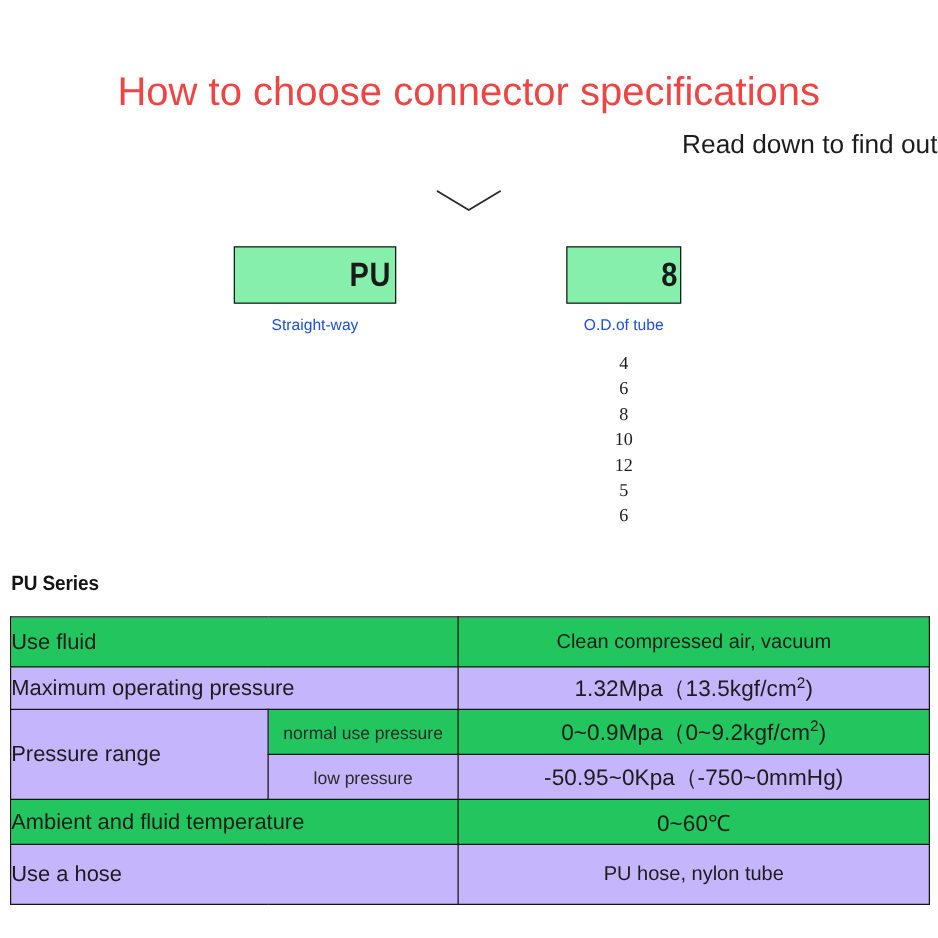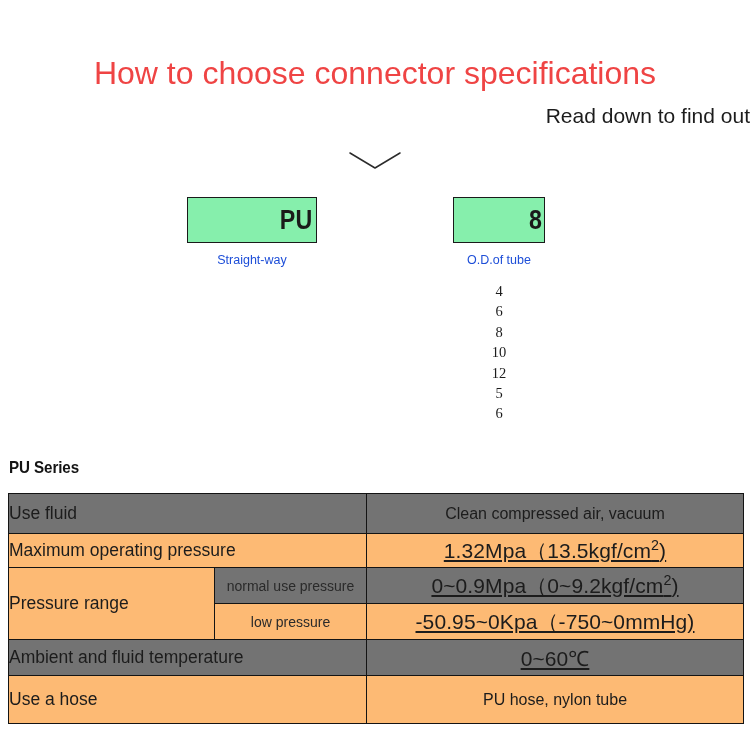--- a/index.html
+++ b/index.html
@@ -133,26 +133,25 @@
     color: #2a2a2a;
   }
   .val {
     text-align: center;
     font-size: 16px;
     color: #1c1c1c;
     margin-left: 24px;
   }
   .val-narrow {
     font-family: "Liberation Sans Narrow", "Liberation Sans", sans-serif;
-    font-size: 21px;
+    font-size: 18px;
     letter-spacing: 0.1px;
-    text-decoration: underline;
-  }
-  .beige { background: #737373; }
-  .white { background: #fdba74; }
+  }
+  .beige { background: #22c55e; }
+  .white { background: #c4b5fd; }
 
   .r1 { height: 40px; }
   .r2 { height: 34px; }
   .r3 { height: 36px; }
   .r4 { height: 36px; padding-left: 10px; }
   .r5 { height: 36px; }
   .r6 { height: 48px; }
 
   sup { font-size: 0.68em; vertical-align: super; line-height: 0; }
 </style>

